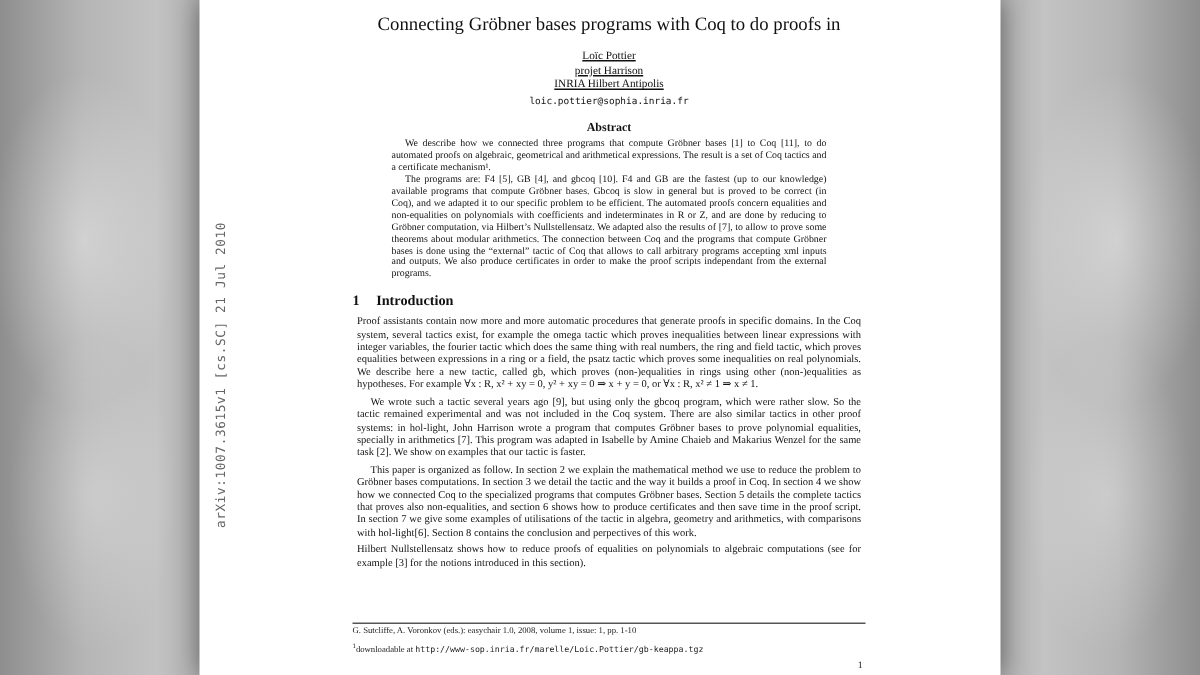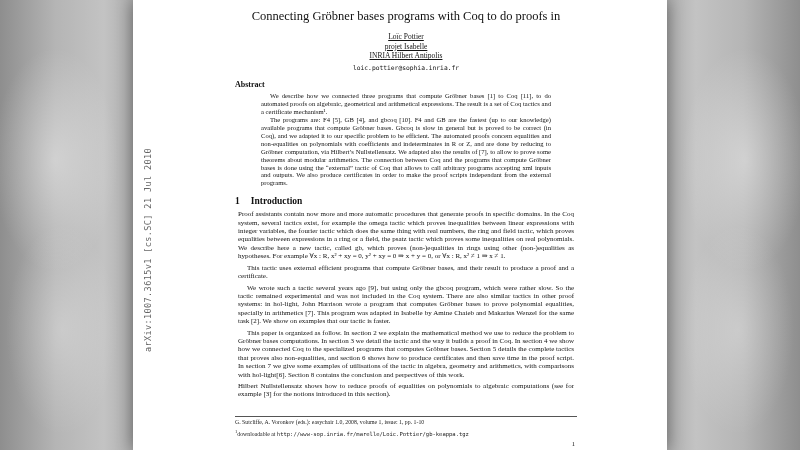--- a/index.html
+++ b/index.html
@@ -51,21 +51,21 @@
   .authors div { margin: 0; text-decoration: underline; }
   .email {
     display: block;
     text-align: center;
     font-family: "DejaVu Sans Mono", "Liberation Mono", monospace;
     font-size: 6.3px;
     margin-top: 2px;
     color: #111;
     text-decoration: none;
   }
-  .abstract-heading { text-align: left; font-weight: bold; font-size: 8px; margin-top: 8px; }
+  .abstract-heading { text-align: center; font-weight: bold; font-size: 8px; margin-top: 8px; }
   .abstract { margin: 3px 26px 0 26px; font-size: 6.6px; line-height: 7.9px; text-align: justify; }
   .abstract p { margin: 0; text-indent: 9px; }
   .section-heading { font-size: 9.5px; font-weight: bold; margin: 9px 0 4px 0; }
   .section-heading .sec-num { display: inline-block; margin-right: 11px; }
   .body-par { font-size: 7px; line-height: 8.4px; text-align: justify; margin: 3px; }
   .indent { text-indent: 9px; }
   .footer {
     position: absolute;
     left: 102px;
     right: 90px;
@@ -95,38 +95,37 @@
   <div class="page">
 
     <div class="arxiv-stamp">arXiv:1007.3615v1  [cs.SC]  21 Jul 2010</div>
 
     <h1 class="title">
       <span>Connecting Gröbner bases programs with Coq to do proofs in</span>
     </h1>
 
     <div class="authors">
       <div>Loïc Pottier</div>
-      <div>projet Isabelle</div>
+      <div>projet Harrison</div>
       <div>INRIA Hilbert Antipolis</div>
       <span class="email">loic.pottier@sophia.inria.fr</span>
     </div>
 
     <div class="abstract-heading">Abstract</div>
 
     <div class="abstract">
       <p>We describe how we connected three programs that compute Gröbner bases [1] to Coq [11], to do automated proofs on algebraic, geometrical and arithmetical expressions. The result is a set of Coq tactics and a certificate mechanism¹.</p>
       <p>The programs are: F4 [5], GB [4], and gbcoq [10]. F4 and GB are the fastest (up to our knowledge) available programs that compute Gröbner bases. Gbcoq is slow in general but is proved to be correct (in Coq), and we adapted it to our specific problem to be efficient. The automated proofs concern equalities and non-equalities on polynomials with coefficients and indeterminates in R or Z, and are done by reducing to Gröbner computation, via Hilbert’s Nullstellensatz. We adapted also the results of [7], to allow to prove some theorems about modular arithmetics. The connection between Coq and the programs that compute Gröbner bases is done using the “external” tactic of Coq that allows to call arbitrary programs accepting xml inputs and outputs. We also produce certificates in order to make the proof scripts independant from the external programs.</p>
     </div>
 
     <div class="section">
       <div class="section-heading">
         <span class="sec-num">1</span><span>Introduction</span>
       </div>
       <p class="body-par noindent">Proof assistants contain now more and more automatic procedures that generate proofs in specific domains. In the Coq system, several tactics exist, for example the omega tactic which proves inequalities between linear expressions with integer variables, the fourier tactic which does the same thing with real numbers, the ring and field tactic, which proves equalities between expressions in a ring or a field, the psatz tactic which proves some inequalities on real polynomials. We describe here a new tactic, called gb, which proves (non-)equalities in rings using other (non-)equalities as hypotheses. For example ∀x : R, x² + xy = 0, y² + xy = 0 ⇒ x + y = 0, or ∀x : R, x² ≠ 1 ⇒ x ≠ 1.</p>
-      <p class="body-par indent">This tactic uses external efficient programs that compute Gröbner bases, and their result to produce a proof and a certificate.</p>
       <p class="body-par indent">We wrote such a tactic several years ago [9], but using only the gbcoq program, which were rather slow. So the tactic remained experimental and was not included in the Coq system. There are also similar tactics in other proof systems: in hol-light, John Harrison wrote a program that computes Gröbner bases to prove polynomial equalities, specially in arithmetics [7]. This program was adapted in Isabelle by Amine Chaieb and Makarius Wenzel for the same task [2]. We show on examples that our tactic is faster.</p>
       <p class="body-par indent">This paper is organized as follow. In section 2 we explain the mathematical method we use to reduce the problem to Gröbner bases computations. In section 3 we detail the tactic and the way it builds a proof in Coq. In section 4 we show how we connected Coq to the specialized programs that computes Gröbner bases. Section 5 details the complete tactics that proves also non-equalities, and section 6 shows how to produce certificates and then save time in the proof script. In section 7 we give some examples of utilisations of the tactic in algebra, geometry and arithmetics, with comparisons with hol-light[6]. Section 8 contains the conclusion and perpectives of this work.</p>
     </div>
 
     <div class="section">
       <p class="body-par noindent">Hilbert Nullstellensatz shows how to reduce proofs of equalities on polynomials to algebraic computations (see for example [3] for the notions introduced in this section).</p>
     </div>
 
     <div class="footer">
       <div class="footnote-rule"></div>

